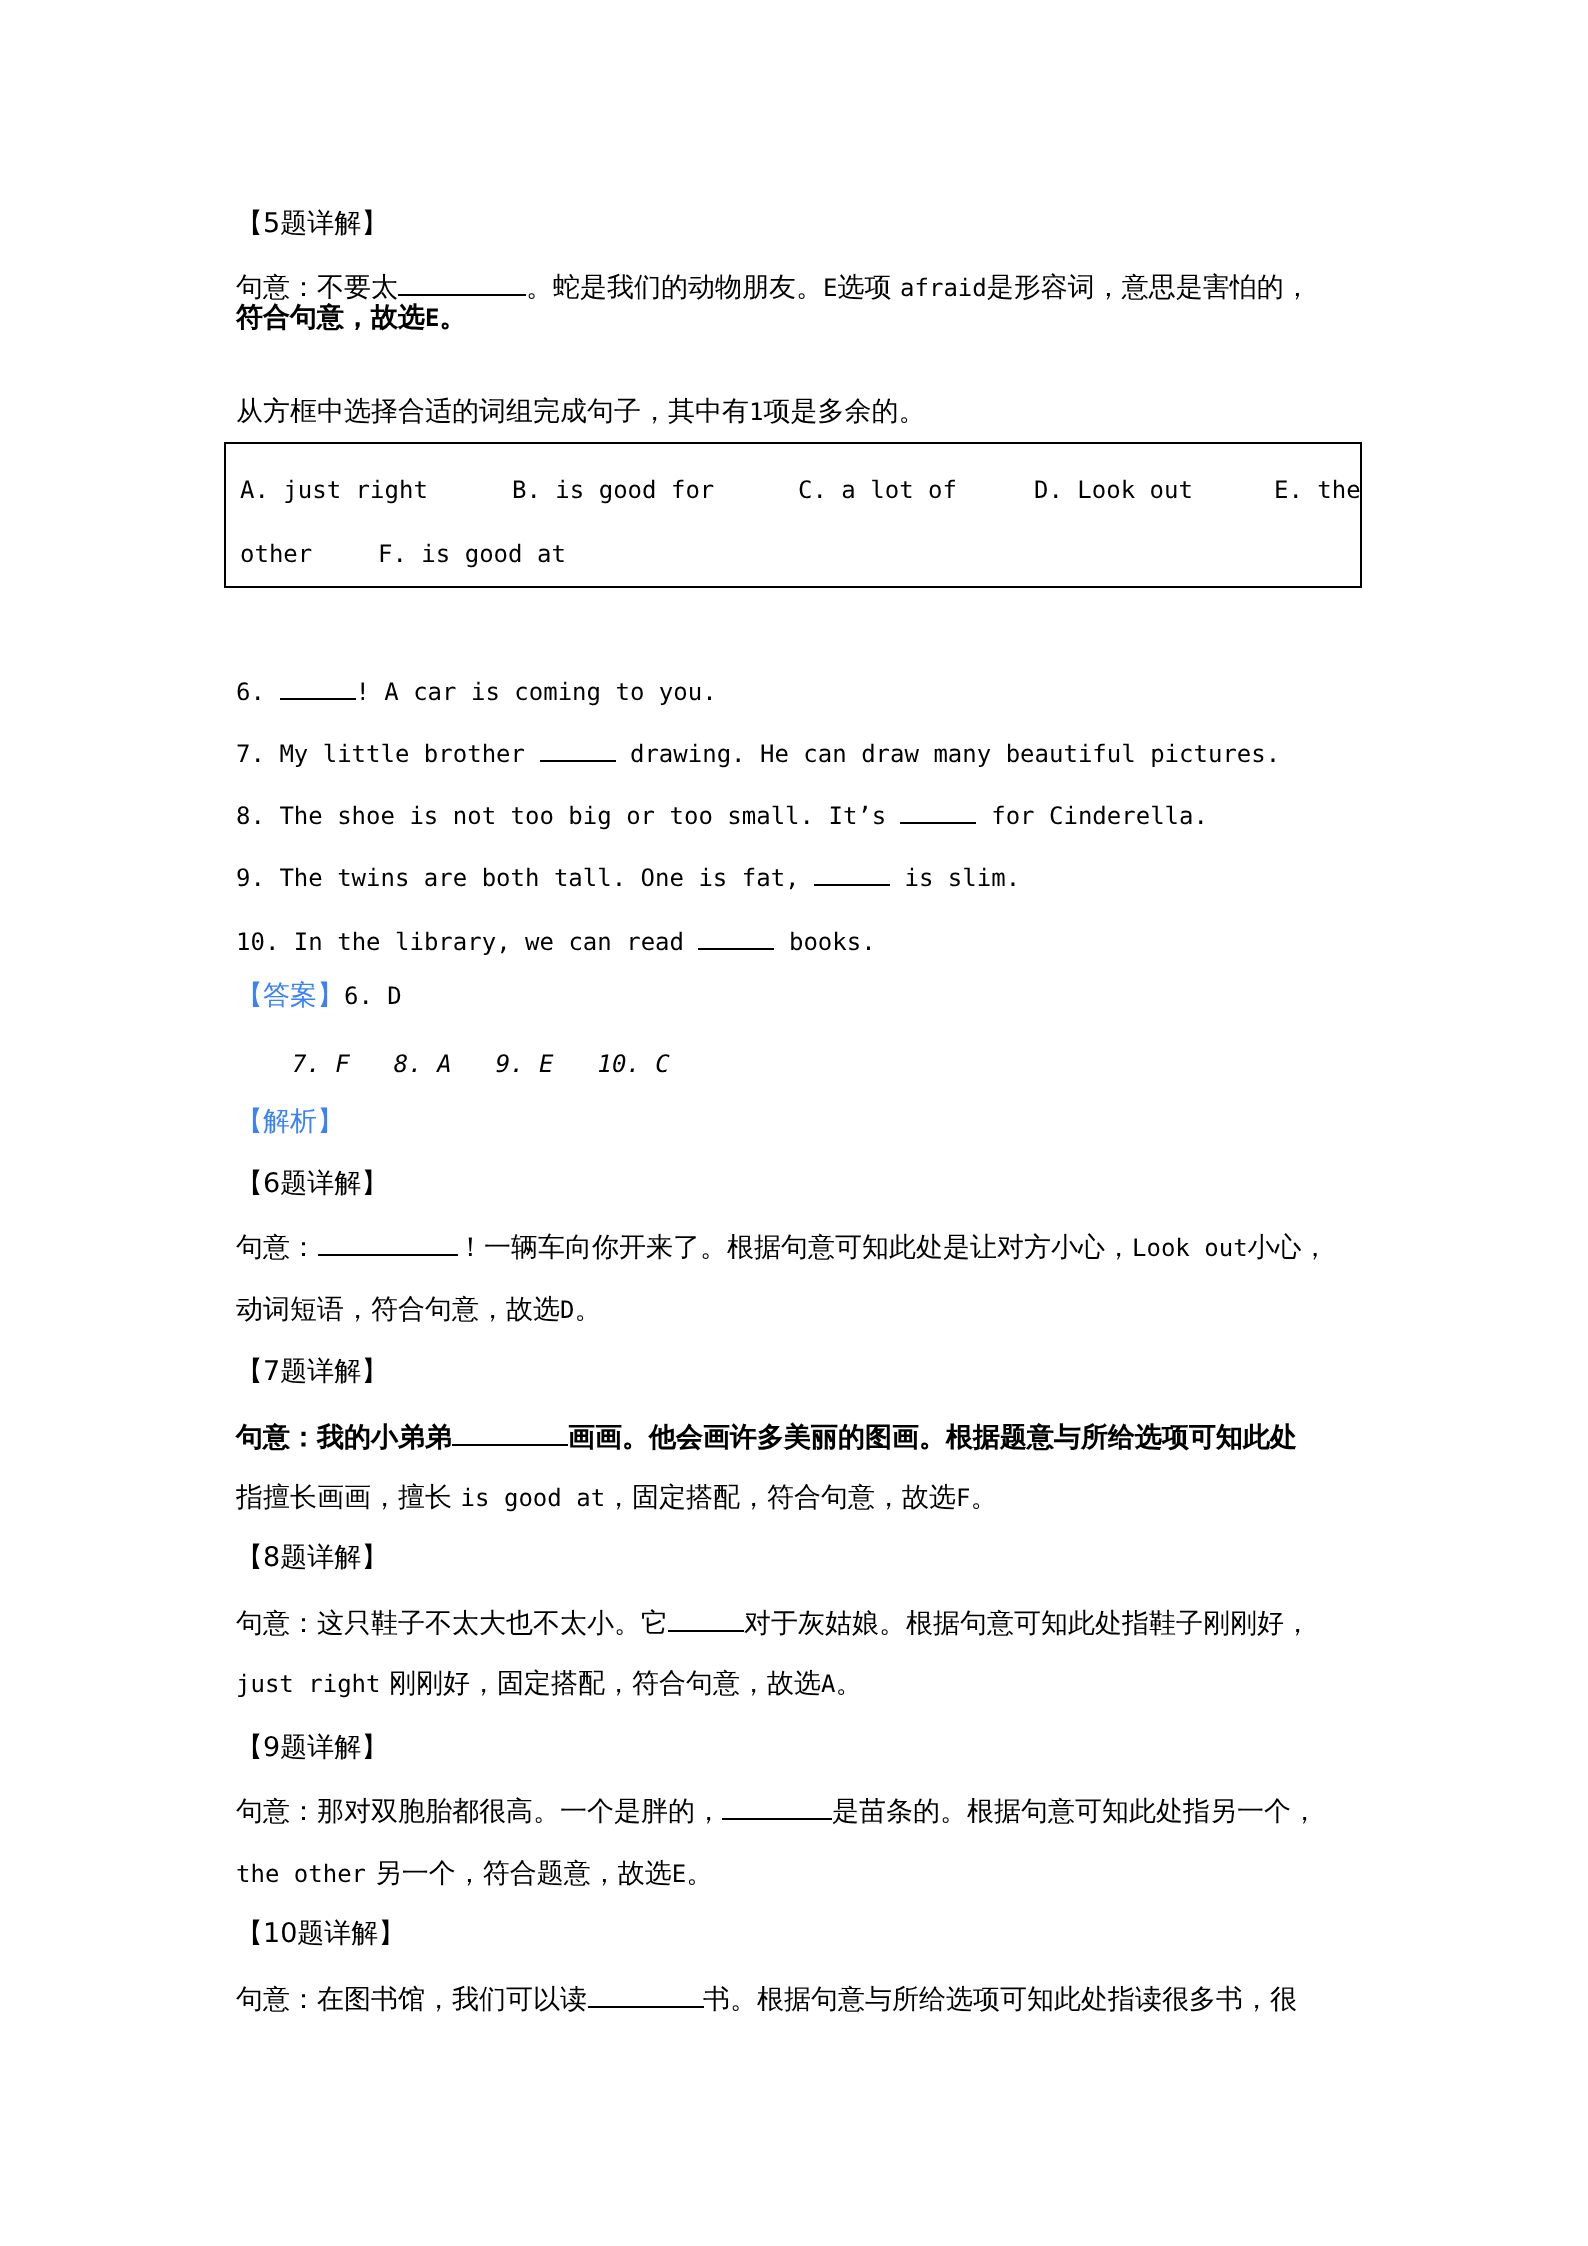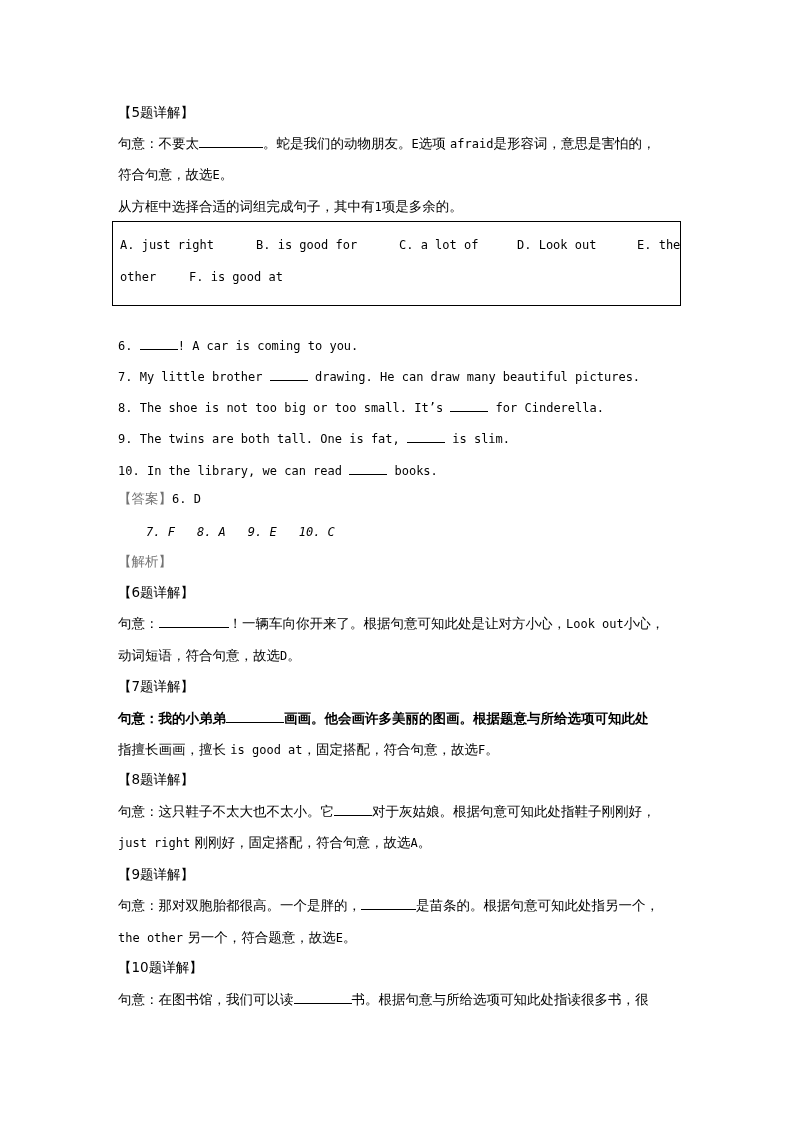--- a/index.html
+++ b/index.html
@@ -38,28 +38,28 @@
       font-family: "DejaVu Sans Mono", "Liberation Mono", monospace;
       font-size: 12px;
     }
     .blank {
       display: inline-block;
       border-bottom: 1px solid #000;
       height: 13px;
       vertical-align: baseline;
     }
     .blue {
-      color: #737373;
+      color: #3b82f6;
     }
     .box {
       position: absolute;
       left: 112px;
       top: 221px;
       width: 569px;
-      height: 85px;
+      height: 73px;
       border: 1px solid #000;
       box-sizing: border-box;
     }
     .box .row {
       position: absolute;
       left: 7px;
       white-space: nowrap;
       font-family: "DejaVu Sans Mono", "Liberation Mono", monospace;
       font-size: 12px;
       line-height: 16px;
@@ -72,21 +72,21 @@
 <body>
 
 <div class="page">
 
   <div class="line" style="top:103px;">【5题详解】</div>
 
   <div class="line" style="top:134px;">
     <span>句意：不要太</span><span class="blank" style="width:64px;"></span><span>。蛇是我们的动物朋友。</span><span class="en">E</span><span>选项</span> <span class="en">afraid</span><span>是形容词，意思是害怕的，</span>
   </div>
 
-  <div class="line" style="top:165px;">
+  <div class="line" style="top:150px;font-weight:bold;">
     <span>符合句意，故选</span><span class="en">E</span><span>。</span>
   </div>
 
   <div class="line" style="top:197px;">
     <span>从方框中选择合适的词组完成句子，其中有</span><span class="en">1</span><span>项是多余的。</span>
   </div>
 
   <div class="line mono" style="top:337px;">
     <span>6.</span>&nbsp;<span class="blank" style="width:38px;height:12px;"></span><span>! A car is coming to you.</span>
   </div>

